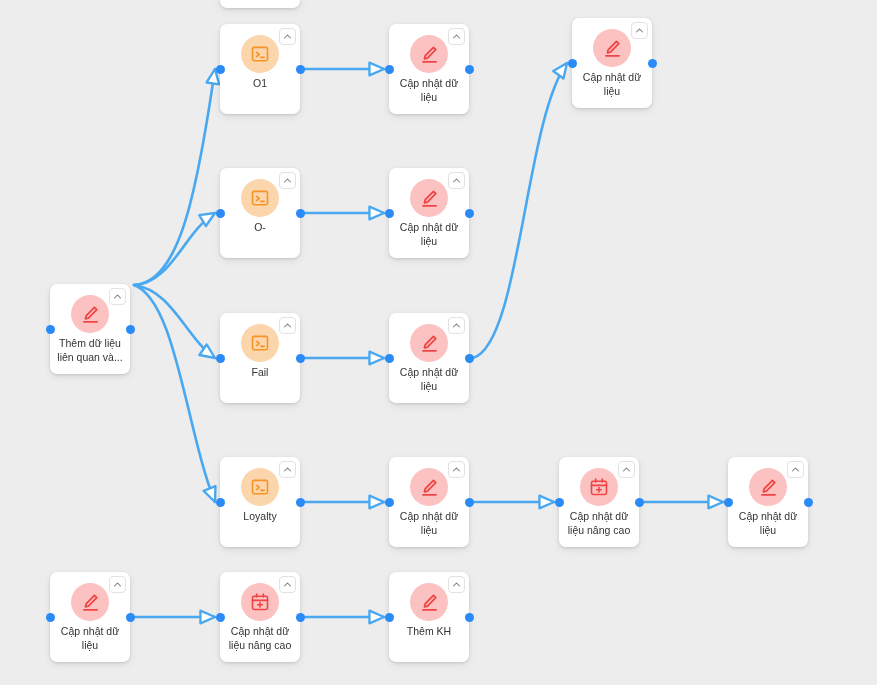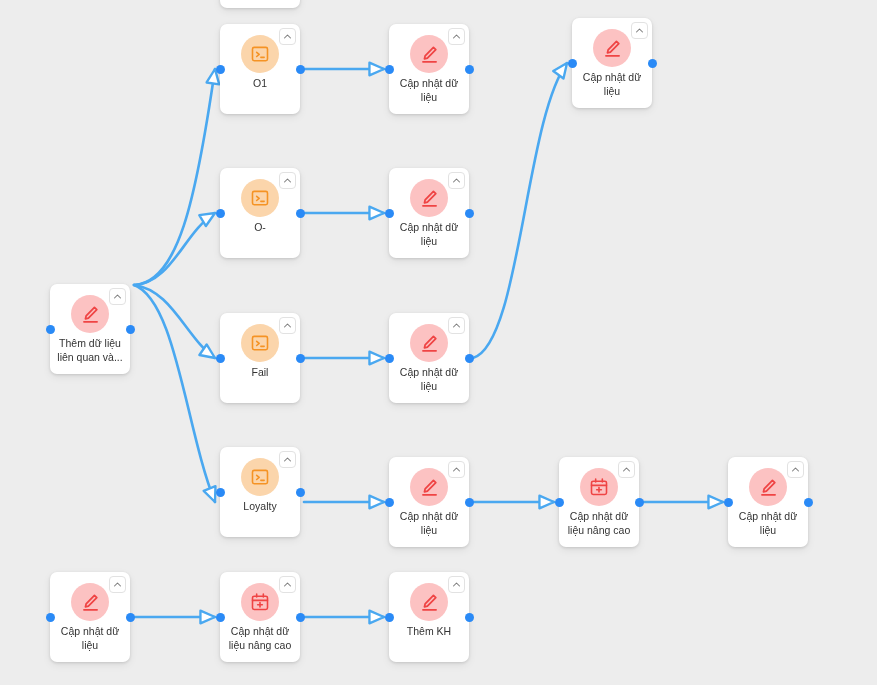--- a/index.html
+++ b/index.html
@@ -247,21 +247,21 @@
           </svg>
         </div>
         <div class="node-icon-wrap icon-red">
           <svg width="21" height="21" viewBox="0 0 24 24" fill="none" stroke="#ef4444" stroke-width="2" stroke-linecap="round" stroke-linejoin="round">
             <path d="M16.5 3.8 L19.2 6.5 L9.6 16.1 L6.2 17 L7 13.6 Z"></path>
             <line x1="4.5" y1="20.4" x2="19.5" y2="20.4"></line>
           </svg>
         </div>
         <div class="node-label">Cập nhật dữ liệu</div>
       </div>
-      <div class="node" style="left: 220px; top: 447px; width: 80px; height: 90px;">
+      <div class="node" style="left: 220px; top: 457px; width: 80px; height: 90px;">
         <div class="port port-in" style="background: rgb(42, 138, 246);"></div>
         <div class="port port-out" style="background: rgb(42, 138, 246);"></div>
         <div class="collapse-btn">
           <svg width="9" height="9" viewBox="0 0 12 12" fill="none" stroke="#7a7a7a" stroke-width="1.4" stroke-linecap="round" stroke-linejoin="round">
             <polyline points="2,8 6,4 10,8"></polyline>
           </svg>
         </div>
         <div class="node-icon-wrap icon-orange">
           <svg width="20" height="20" viewBox="0 0 24 24" fill="none" stroke="#f59324" stroke-width="1.9" stroke-linecap="round" stroke-linejoin="round">
             <rect x="3" y="4" width="18" height="16" rx="2"></rect>

